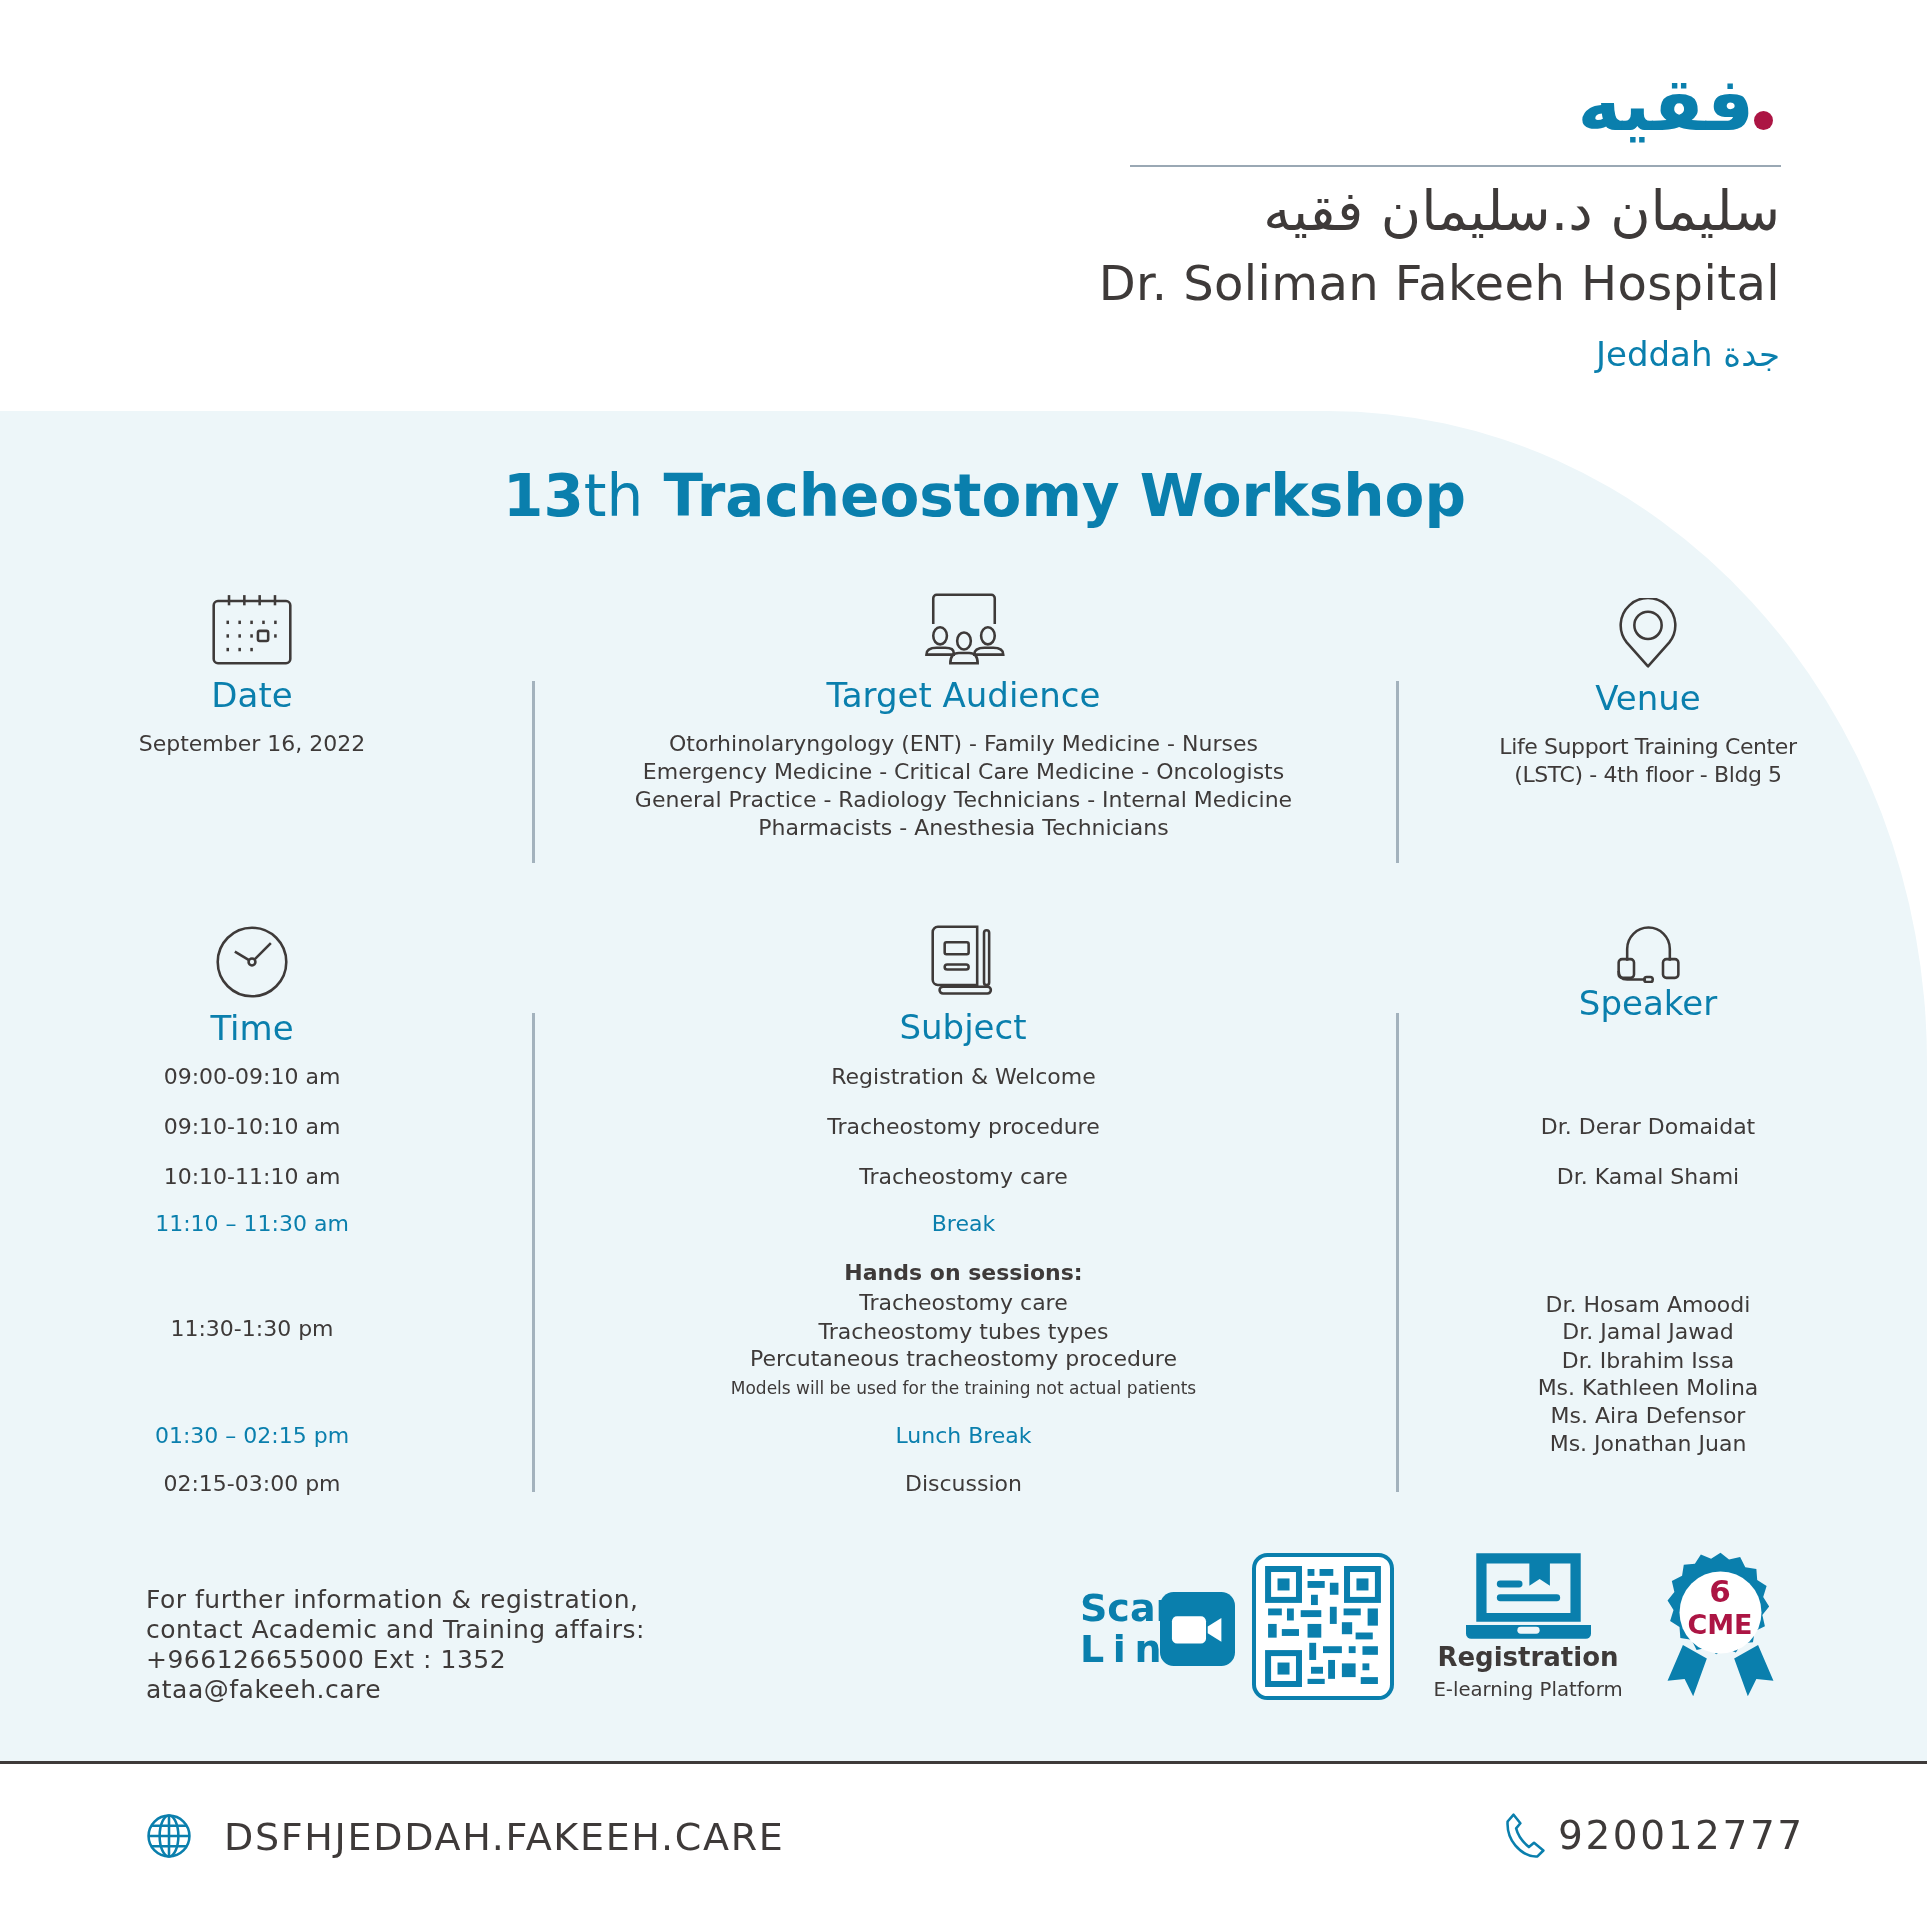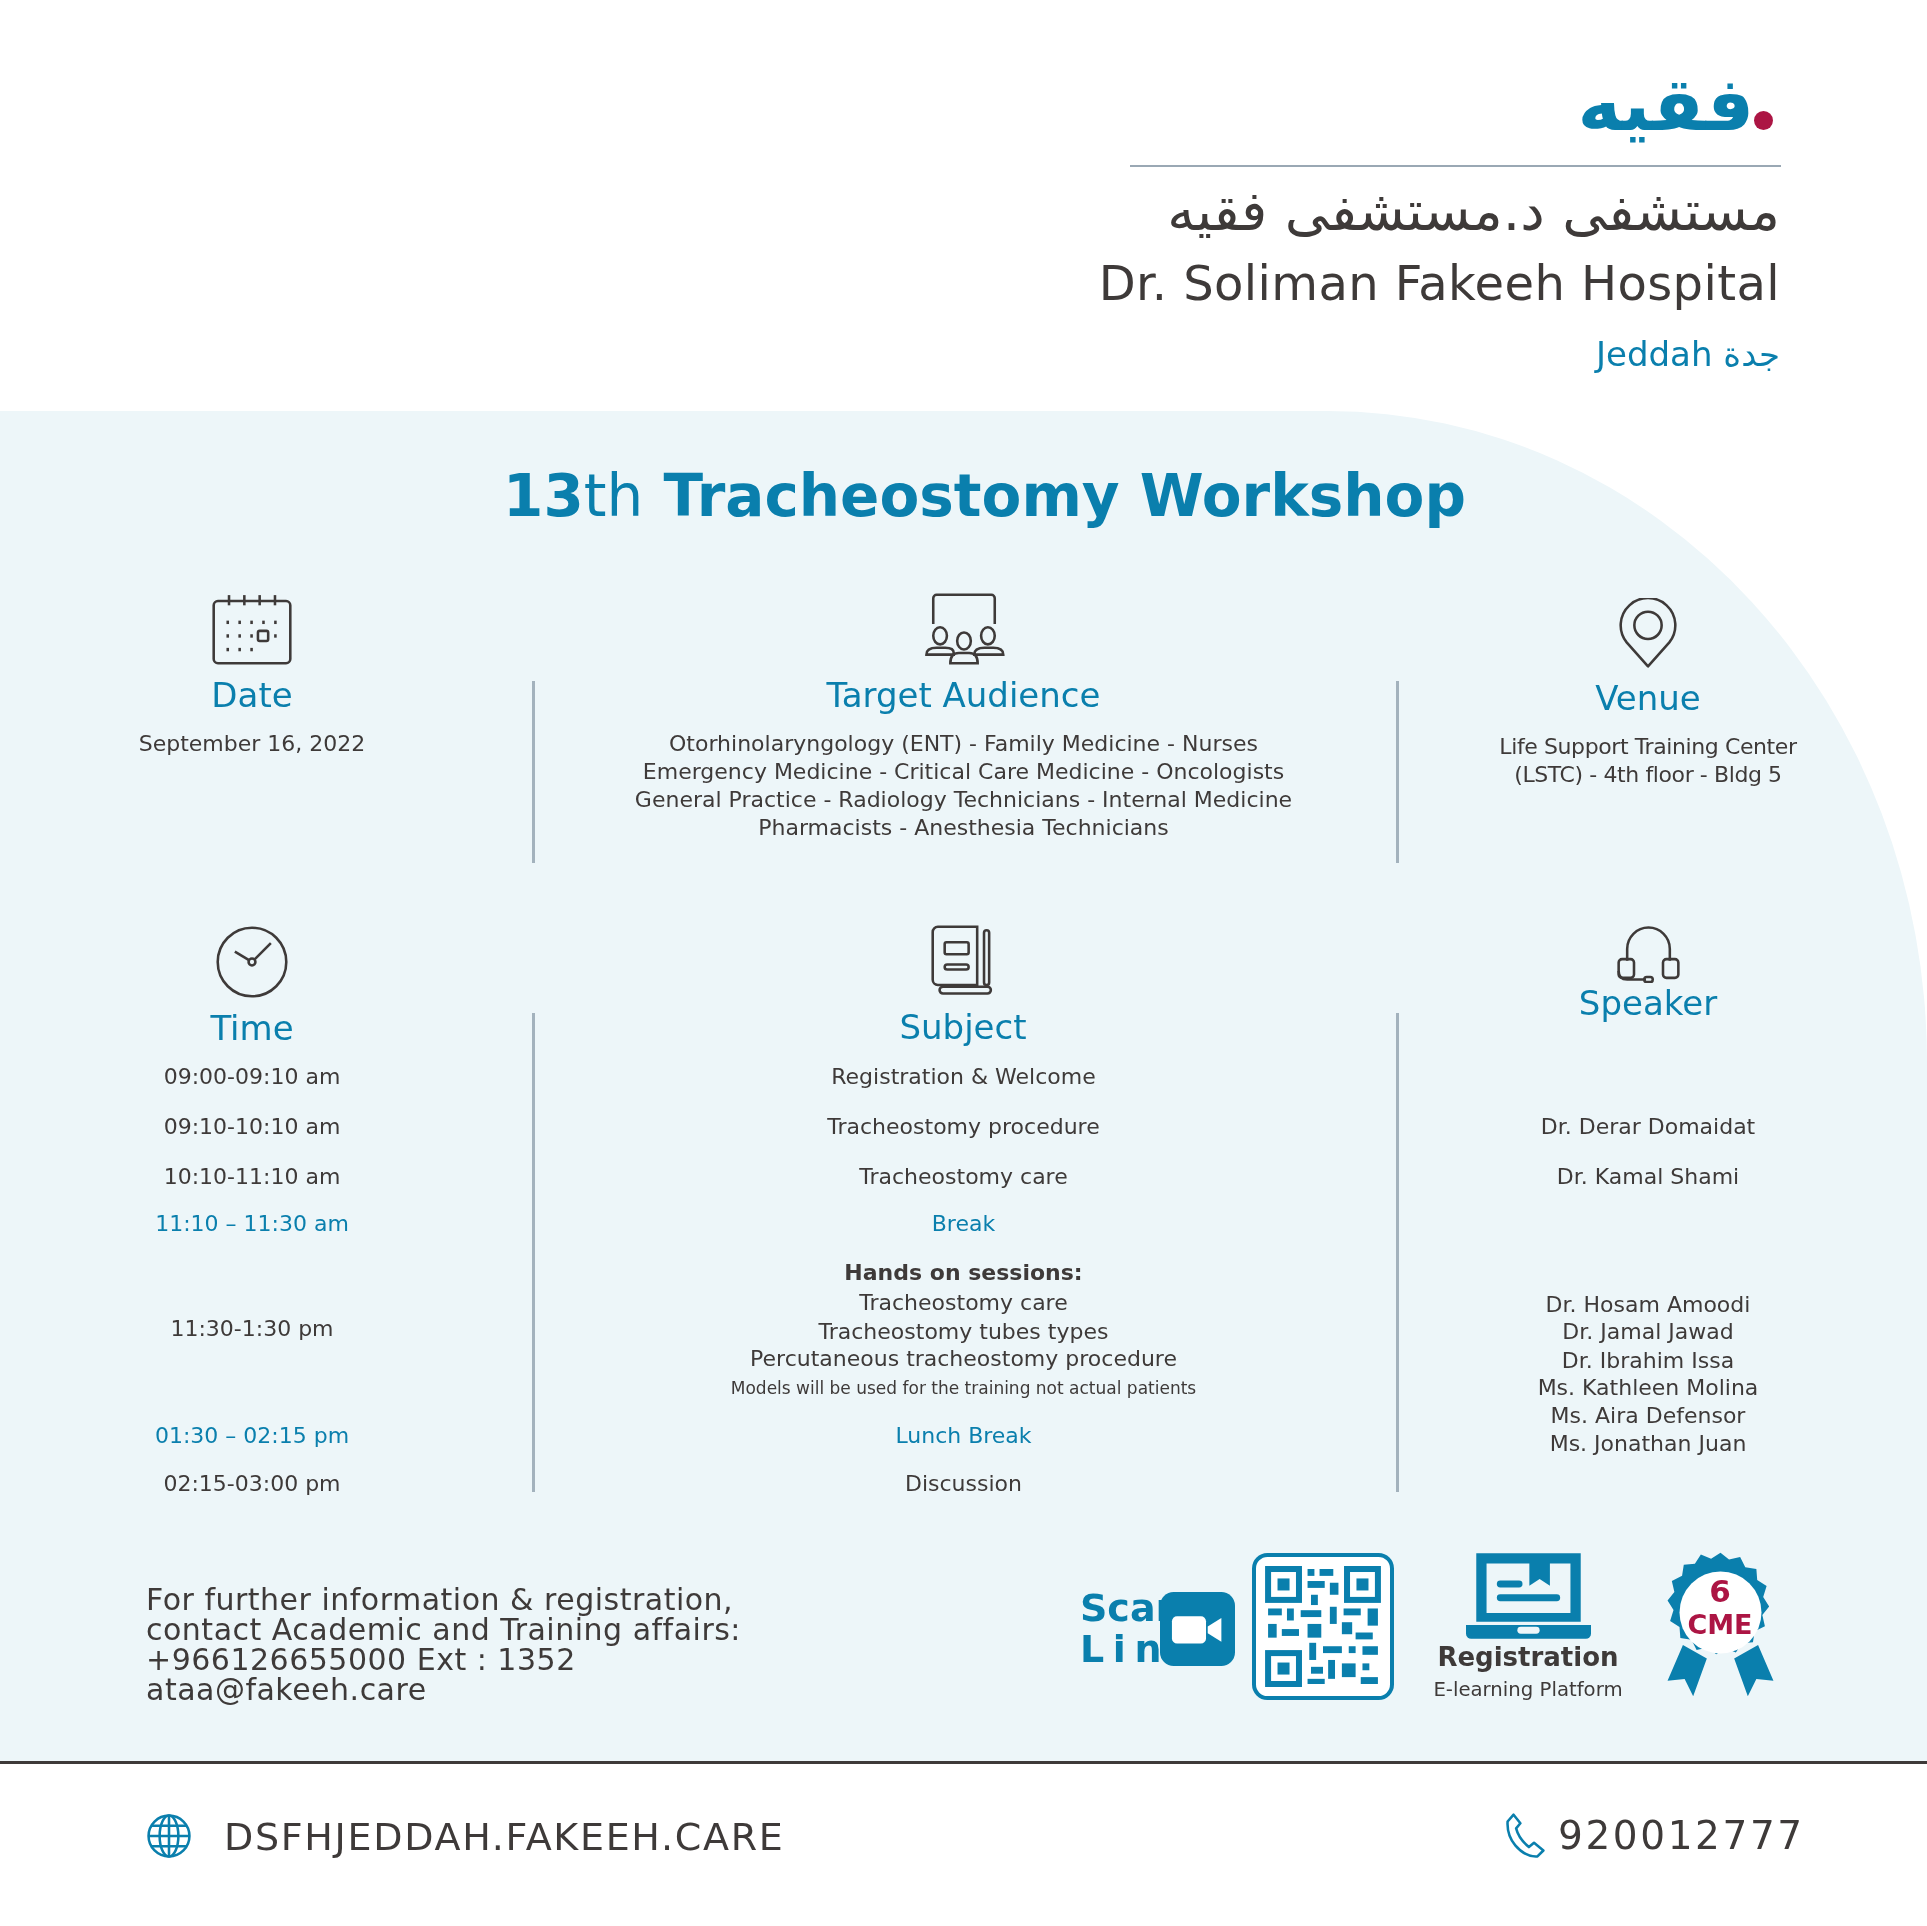--- a/index.html
+++ b/index.html
@@ -28,39 +28,39 @@
   .heading { font-size:34px; color:#0a7fad; line-height:1.1; margin-top:12px; }
   .body-text { font-size:22px; color:#3e3a39; line-height:28px; }
   .vrule { width:2.6px; background:#a3b2bd; }
 
   .sched-row { position:absolute; width:100%; text-align:center; font-size:22px; line-height:27px; }
   .blue { color:#0a7fad; }
   .bold { font-weight:bold; }
   .small { font-size:17px; }
 
   
-  .contact { left:146px; top:1585px; font-size:30px; line-height:30px; color:#3e3a39; letter-spacing:0.5px; }
+  .contact { left:146px; top:1585px; font-size:25px; line-height:30px; color:#3e3a39; letter-spacing:0.5px; }
   .scan-txt { left:1080px; top:1588px; font-family:"DejaVu Sans", sans-serif; font-weight:bold; color:#0a7fad; font-size:38px; line-height:41px; }
   .scan-txt .l2 { letter-spacing:8.6px; }
   .cam-box { left:1160px; top:1592px; width:75px; height:74px; background:#0a7fad; border-radius:13.7px; }
   .qr { left:1252px; top:1553px; width:142px; height:147px; border:4.3px solid #0a7fad; border-radius:15.4px; box-sizing:border-box; background:#fff; }
   .reg-label { left:1421px; top:1642px; width:214px; text-align:center; font-weight:bold; font-size:26px; color:#3e3a39; }
   .reg-sub { left:1421px; top:1678px; width:214px; text-align:center; font-size:19.7px; color:#3e3a39; }
   .cme-num { left:1662px; top:1575px; width:116px; text-align:center; font-weight:bold; font-size:31px; color:#ac1544; line-height:33px; }
 
   .bottom-rule { left:0; top:1761px; width:1927px; height:2.6px; background:#3e3a39; }
   .site { left:224px; top:1815px; font-size:38px; letter-spacing:1.7px; color:#3e3a39; }
   .phone { left:1558px; top:1813px; font-size:39px; letter-spacing:2.6px; color:#3e3a39; }
 </style>
 </head>
 <body>
 
 <div class="abs logo-ar"><span class="logo-dot"></span><span>فقيه</span></div>
 <div class="abs header-rule"></div>
-<div class="abs hosp-ar">مستشفى د.مستشفى فقيه</div>
+<div class="abs hosp-ar">سليمان د.سليمان فقيه</div>
 <div class="abs hosp-en">Dr. Soliman Fakeeh Hospital</div>
 <div class="abs city">Jeddah جدة</div>
 
 <div class="abs panel"></div>
 
 <div class="abs title">
   <span>13</span><span class="ord">th</span>
   <span>Tracheostomy Workshop</span>
 </div>
 

